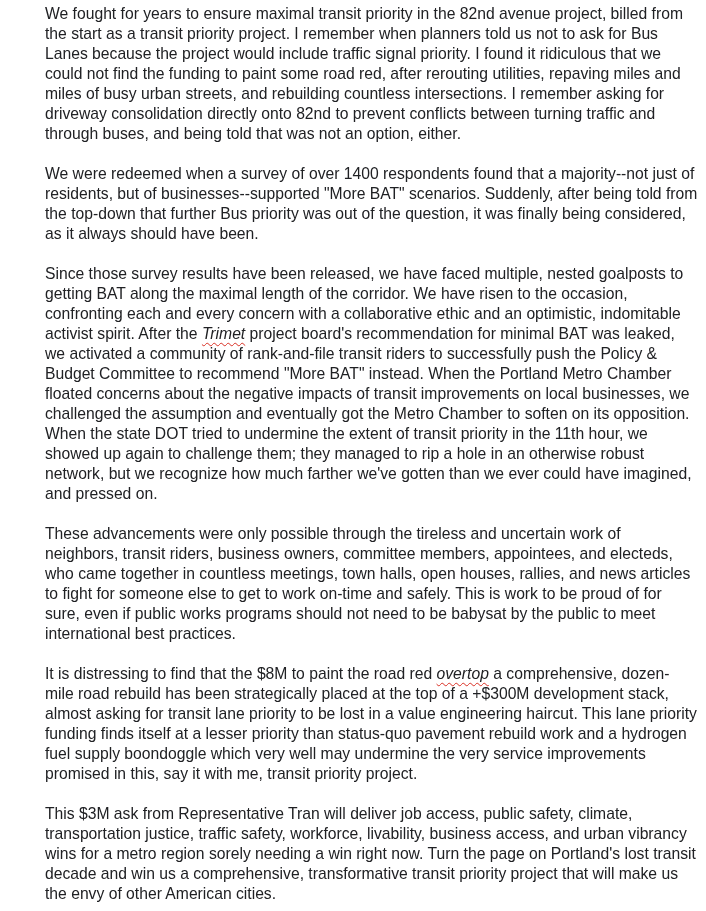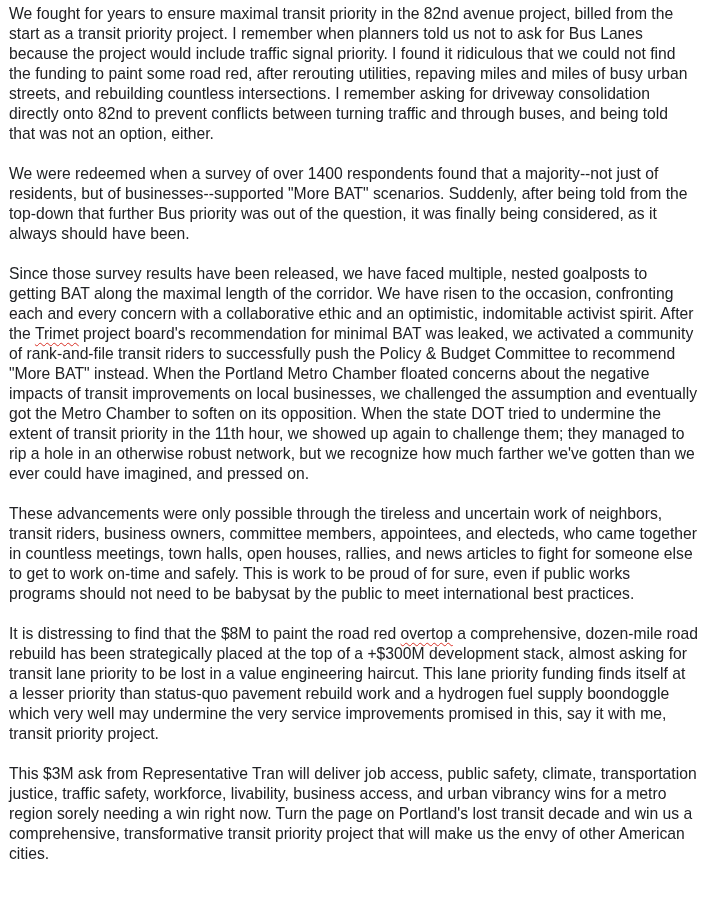--- a/index.html
+++ b/index.html
@@ -22,20 +22,21 @@
     letter-spacing: 0;
   }
   .doc p {
     margin: 0 0 20px 0;
   }
   .misspelled {
     text-decoration: underline wavy #d93025;
     text-decoration-thickness: 1px;
     text-underline-offset: 3px;
     text-decoration-skip-ink: none;
+    font-style: italic;
   }
   
   .cutoff-squiggle {
     position: absolute;
     left: 286px;
     top: 901px;
     width: 290px;
     height: 10px;
     overflow: hidden;
     opacity: 0.3;
@@ -46,21 +47,21 @@
     font-size: 15.7px;
     text-decoration: underline wavy #d93025;
     text-decoration-thickness: 1px;
     text-underline-offset: 2px;
     white-space: pre;
   }
 </style>
 </head>
 <body style="background: rgb(255, 255, 255);">
 
-<main class="doc" style="color: rgb(32, 33, 36);">
+<main class="doc" style="color: rgb(32, 33, 36); margin-left: 36px;">
     <p><span>We fought for years to ensure maximal transit priority in the 82nd avenue project, billed from the start as a transit priority project. I remember when planners told us not to ask for Bus Lanes because the project would include traffic signal priority. I found it ridiculous that we could not find the funding to paint some road red, after rerouting utilities, repaving miles and miles of busy urban streets, and rebuilding countless intersections. I remember asking for driveway consolidation directly onto 82nd to prevent conflicts between turning traffic and through buses, and being told that was not an option, either.</span></p>
     <p><span>We were redeemed when a survey of over 1400 respondents found that a majority--not just of residents, but of businesses--supported "More BAT" scenarios. Suddenly, after being told from the top-down that further Bus priority was out of the question, it was finally being considered, as it always should have been.</span></p>
     <p><span>Since those survey results have been released, we have faced multiple, nested goalposts to getting BAT along the maximal length of the corridor. We have risen to the occasion, confronting each and every concern with a collaborative ethic and an optimistic, indomitable activist spirit. After the </span><span class="misspelled">Trimet</span><span> project board's recommendation for minimal BAT was leaked, we activated a community of rank-and-file transit riders to successfully push the Policy &amp; Budget Committee to recommend "More BAT" instead. When the Portland Metro Chamber floated concerns about the negative impacts of transit improvements on local businesses, we challenged the assumption and eventually got the Metro Chamber to soften on its opposition. When the state DOT tried to undermine the extent of transit priority in the 11th hour, we showed up again to challenge them; they managed to rip a hole in an otherwise robust network, but we recognize how much farther we've gotten than we ever could have imagined, and pressed on.</span></p>
     <p><span>These advancements were only possible through the tireless and uncertain work of neighbors, transit riders, business owners, committee members, appointees, and electeds, who came together in countless meetings, town halls, open houses, rallies, and news articles to fight for someone else to get to work on-time and safely. This is work to be proud of for sure, even if public works programs should not need to be babysat by the public to meet international best practices.</span></p>
     <p><span>It is distressing to find that the $8M to paint the road red </span><span class="misspelled">overtop</span><span> a comprehensive, dozen-mile road rebuild has been strategically placed at the top of a +$300M development stack, almost asking for transit lane priority to be lost in a value engineering haircut. This lane priority funding finds itself at a lesser priority than status-quo pavement rebuild work and a hydrogen fuel supply boondoggle which very well may undermine the very service improvements promised in this, say it with me, transit priority project.</span></p>
     <p><span>This $3M ask from Representative Tran will deliver job access, public safety, climate, transportation justice, traffic safety, workforce, livability, business access, and urban vibrancy wins for a metro region sorely needing a win right now. Turn the page on Portland's lost transit decade and win us a comprehensive, transformative transit priority project that will make us the envy of other American cities.</span></p>
   </main>
 
 <div class="cutoff-squiggle"><span>&nbsp;&nbsp;&nbsp;&nbsp;&nbsp;&nbsp;&nbsp;&nbsp;&nbsp;&nbsp;&nbsp;&nbsp;&nbsp;&nbsp;&nbsp;&nbsp;&nbsp;&nbsp;&nbsp;&nbsp;&nbsp;&nbsp;&nbsp;&nbsp;&nbsp;&nbsp;&nbsp;&nbsp;&nbsp;&nbsp;&nbsp;&nbsp;&nbsp;&nbsp;&nbsp;&nbsp;&nbsp;&nbsp;&nbsp;&nbsp;&nbsp;&nbsp;&nbsp;&nbsp;&nbsp;&nbsp;&nbsp;&nbsp;&nbsp;&nbsp;&nbsp;&nbsp;&nbsp;&nbsp;&nbsp;&nbsp;&nbsp;&nbsp;&nbsp;&nbsp;</span></div>
 

